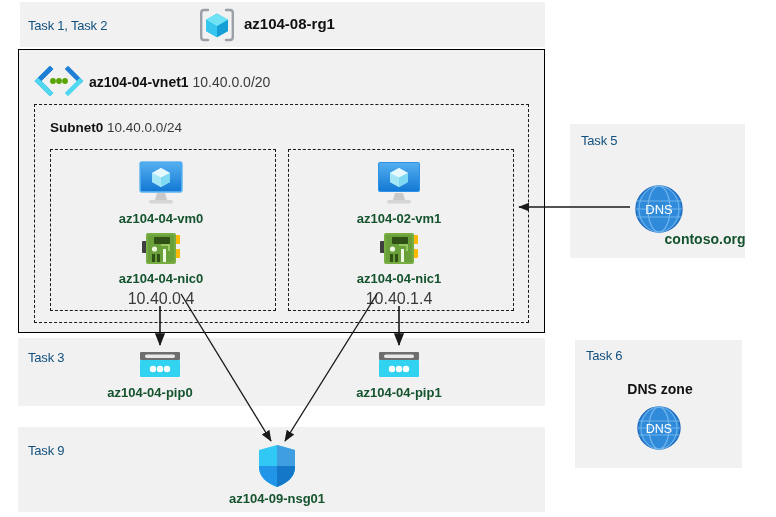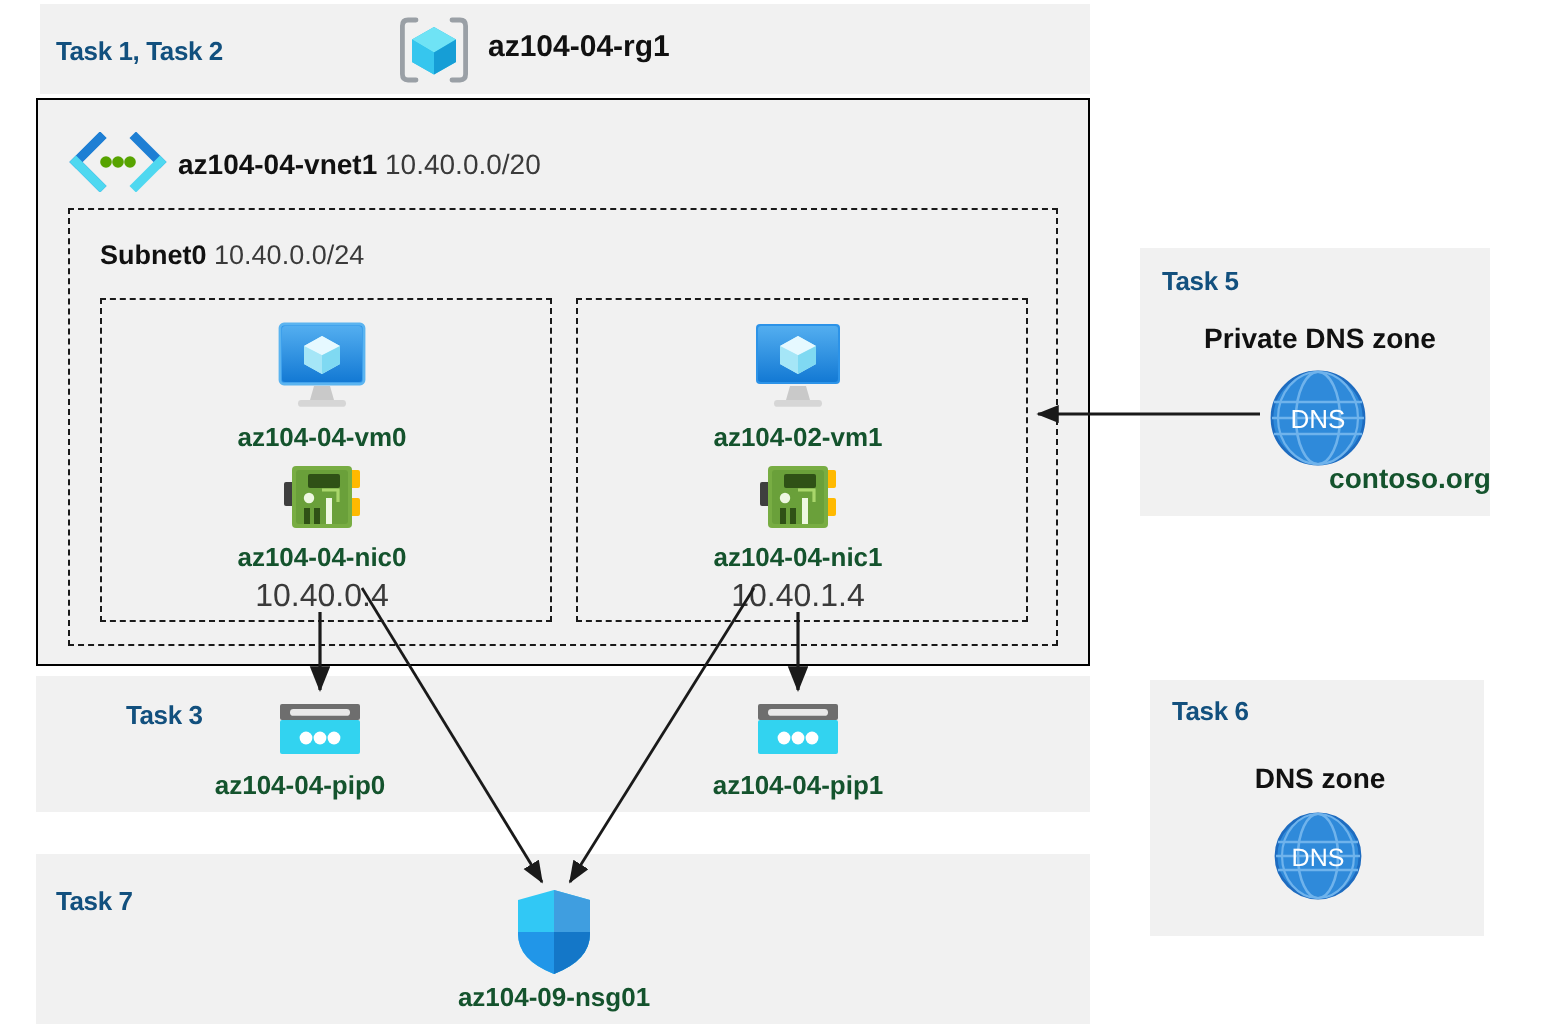--- a/index.html
+++ b/index.html
@@ -13,21 +13,21 @@
   #canvas { position: absolute; inset: 0; }
 
   
   .panel { position: absolute; background: #f1f1f1; }
   .panel-outline { position: absolute; background: #f1f1f1; border: 1.5px solid #000000; }
   .dashed { position: absolute; border: 1.5px dashed #1a1a1a; background: transparent; }
 
   .task-label {
     position: absolute;
     color: #12507e;
-    font-weight: bold;
+    font-weight: normal;
     font-size: 13px;
     letter-spacing: -0.2px;
     white-space: nowrap;
   }
 
   .rg-title {
     position: absolute;
     font-size: 15px;
     font-weight: bold;
     color: #111111;
@@ -94,21 +94,21 @@
     <svg width="38" height="38" viewBox="0 0 38 38">
       <path d="M10 4 L6 4 Q3.2 4 3.2 7 L3.2 31 Q3.2 34 6 34 L10 34" fill="none" stroke="#9aa0a6" stroke-width="2.4" stroke-linecap="round"></path>
       <path d="M28 4 L32 4 Q34.8 4 34.8 7 L34.8 31 Q34.8 34 32 34 L28 34" fill="none" stroke="#9aa0a6" stroke-width="2.4" stroke-linecap="round"></path>
       <polygon points="19,7.5 30,13.8 30,25 19,31.2 8,25 8,13.8" fill="#32bfe8"></polygon>
       <polygon points="19,7.5 30,13.8 19,20.2 8,13.8" fill="#6fe3f5"></polygon>
       <polygon points="19,20.2 30,13.8 30,25 19,31.2" fill="#169ed6"></polygon>
       <polygon points="19,20.2 8,13.8 8,25 19,31.2" fill="#36c6ee"></polygon>
     </svg>
   </div>
 
-  <div class="rg-title" style="left:244px; top:15px;">az104-04-rg1</div>
+  <div class="rg-title" style="left:244px; top:15px;">az104-08-rg1</div>
 
   <div class="panel-outline" style="left:18px; top:49px; width:527px; height:284px;"></div>
 
   <div class="icon" style="left:34px; top:66px; width:50px; height:30px;">
     <svg width="50" height="30" viewBox="0 0 50 30">
       <path d="M16 3 L4 15 L16 27" fill="none" stroke="#1e7fd4" stroke-width="4.6" stroke-linecap="square"></path>
       <path d="M16 3 L4 15" stroke="#1e7fd4" stroke-width="4.6" stroke-linecap="square"></path>
       <path d="M4 15 L16 27" stroke="#4fd8f0" stroke-width="4.6" stroke-linecap="square"></path>
       <path d="M34 3 L46 15" stroke="#1e7fd4" stroke-width="4.6" stroke-linecap="square"></path>
       <path d="M46 15 L34 27" stroke="#4fd8f0" stroke-width="4.6" stroke-linecap="square"></path>
@@ -207,21 +207,21 @@
       <rect x="22" y="18" width="3" height="13" fill="#eef7e2"></rect>
       <path d="M20 14 L28 14 L28 20" fill="none" stroke="#a9d66b" stroke-width="1.6"></path>
     </svg>
   </div>
 
   <div class="node-label" style="left:399px; top:271px;">az104-04-nic1</div>
   <div class="node-sub" style="left:399px; top:290px;">10.40.1.4</div>
 
   <div class="panel" style="left:18px; top:338px; width:527px; height:68px;"></div>
 
-  <div class="task-label" style="left:28px; top:350px;margin-left:35px;">Task 3</div>
+  <div class="task-label" style="left:28px; top:350px;">Task 3</div>
 
   <div class="icon" style="left:136px; top:350px; width:48px; height:30px;">
     <svg width="48" height="30" viewBox="0 0 48 30">
       <rect x="4" y="2" width="40" height="8" rx="1" fill="#6e6e6e"></rect>
       <rect x="9" y="4.5" width="30" height="3.4" rx="1.7" fill="#e8e8e8"></rect>
       <rect x="4" y="10" width="40" height="17" rx="1" fill="#32d3f0"></rect>
       <circle cx="17" cy="19" r="3.2" fill="#ffffff"></circle>
       <circle cx="24" cy="19" r="3.2" fill="#ffffff"></circle>
       <circle cx="31" cy="19" r="3.2" fill="#ffffff"></circle>
     </svg>
@@ -235,37 +235,36 @@
       <rect x="4" y="10" width="40" height="17" rx="1" fill="#32d3f0"></rect>
       <circle cx="17" cy="19" r="3.2" fill="#ffffff"></circle>
       <circle cx="24" cy="19" r="3.2" fill="#ffffff"></circle>
       <circle cx="31" cy="19" r="3.2" fill="#ffffff"></circle>
     </svg>
   </div>
   <div class="node-label" style="left:399px; top:385px;">az104-04-pip1</div>
 
   <div class="panel" style="left:18px; top:427px; width:527px; height:85px;"></div>
 
-  <div class="task-label" style="left:28px; top:443px;">Task 7</div>
+  <div class="task-label" style="left:28px; top:443px;">Task 9</div>
 
   <div class="icon" style="left:256px; top:443px; width:42px; height:46px;">
     <svg width="42" height="46" viewBox="0 0 42 46">
       <path d="M21 2 L39 7 L39 24 Q39 37 21 44 Q3 37 3 24 L3 7 Z" fill="#31c8f5"></path>
       <path d="M21 2 L39 7 L39 24 Q39 37 21 44 L21 2 Z" fill="#3f9ee0"></path>
       <path d="M21 23 L39 23 L39 24 Q39 37 21 44 Z" fill="#1477c8"></path>
       <path d="M21 23 L3 23 L3 24 Q3 37 21 44 Z" fill="#2196e8"></path>
     </svg>
   </div>
   <div class="node-label" style="left:277px; top:491px;">az104-09-nsg01</div>
 
   <div class="panel" style="left:570px; top:124px; width:175px; height:134px;"></div>
 
   <div class="task-label" style="left:581px; top:133px;">Task 5</div>
 
-  <div class="zone-title" style="left:660px; top:161px;">Private DNS zone</div>
 
   <div class="icon" style="left:632px; top:184px; width:54px; height:50px;">
     <svg width="54" height="50" viewBox="0 0 54 50">
       <circle cx="27" cy="25" r="23" fill="#2f8ada"></circle>
       <circle cx="27" cy="25" r="23" fill="none" stroke="#1e6cc0" stroke-width="1.4"></circle>
       <ellipse cx="27" cy="25" rx="11" ry="23" fill="none" stroke="#6fb3ec" stroke-width="1.3"></ellipse>
       <ellipse cx="27" cy="25" rx="20" ry="23" fill="none" stroke="#6fb3ec" stroke-width="1.1"></ellipse>
       <line x1="5" y1="17" x2="49" y2="17" stroke="#6fb3ec" stroke-width="1.2"></line>
       <line x1="5" y1="33" x2="49" y2="33" stroke="#6fb3ec" stroke-width="1.2"></line>
       <line x1="4" y1="25" x2="50" y2="25" stroke="#6fb3ec" stroke-width="1.2"></line>

